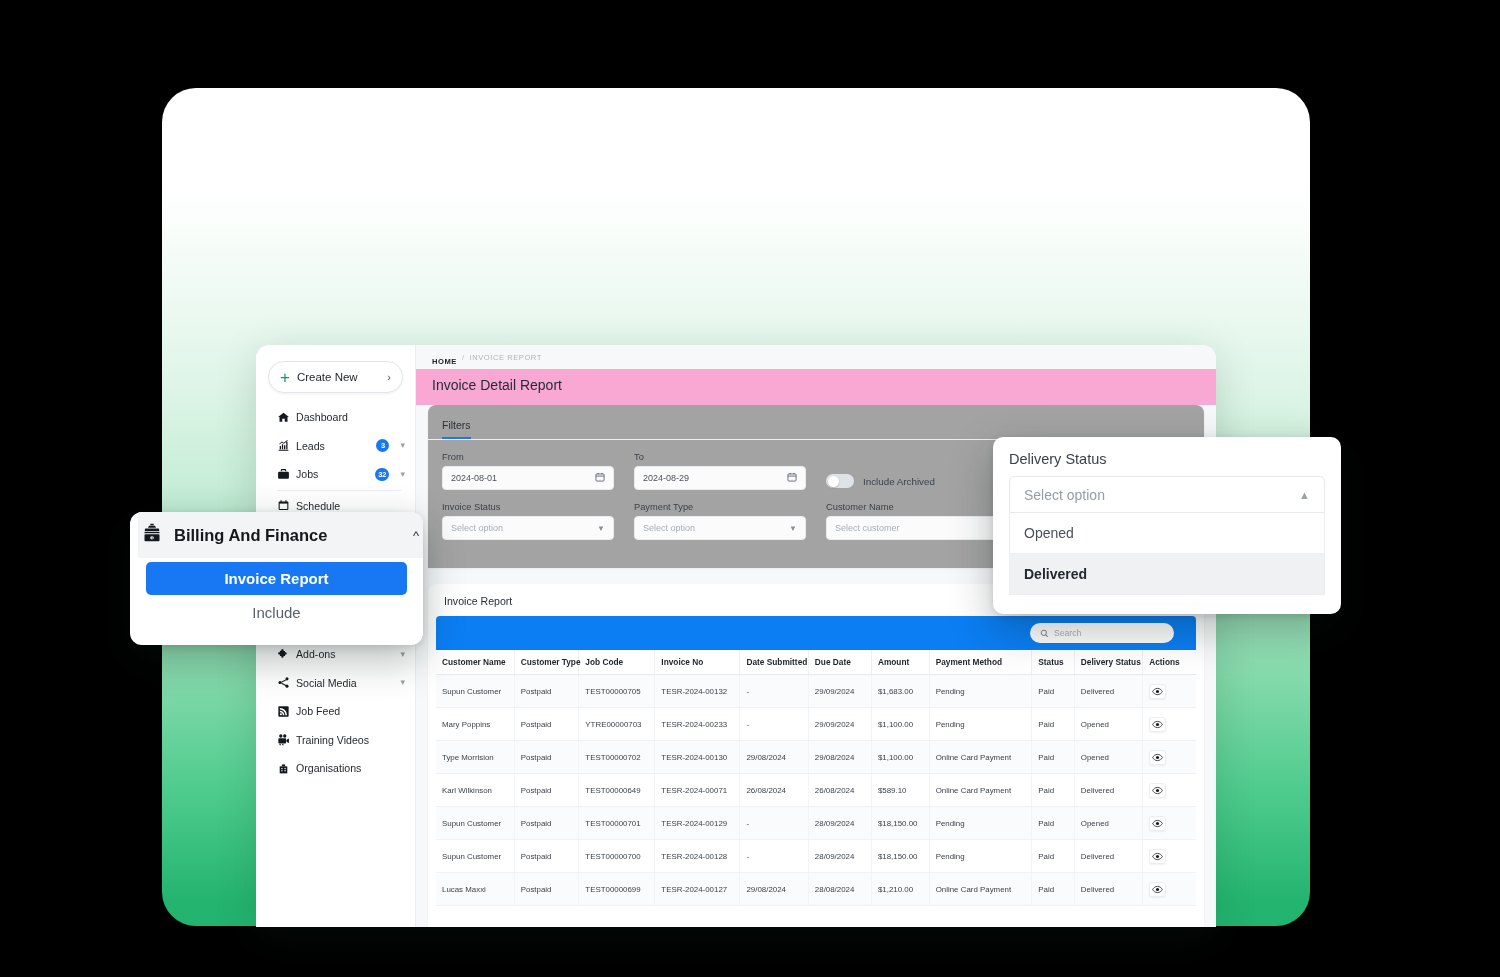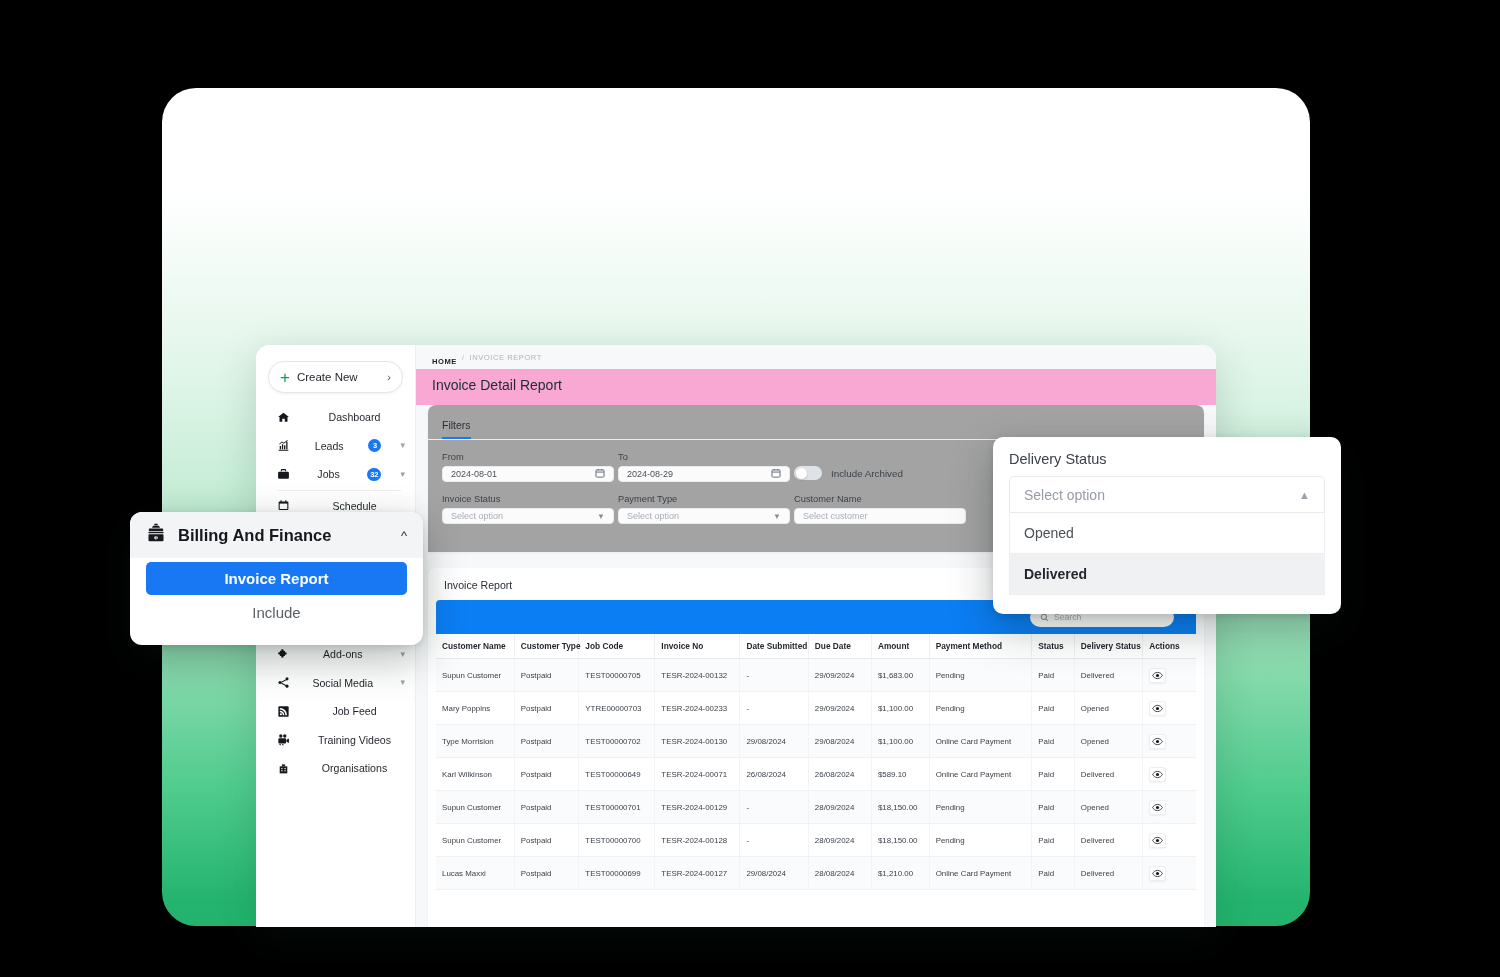--- a/index.html
+++ b/index.html
@@ -55,27 +55,26 @@
     padding: 0 11px;
     box-shadow: 0 1px 3px rgba(0,0,0,.06);
     background:#fff;
   }
   .cn-plus { color: #0f9d58; font-size: 17px; font-weight: 400; line-height: 1; }
   .cn-label { font-size: 11.5px; color: #1f2329; font-weight: 500; flex: 1; }
   .cn-chev { color: #4a4f57; font-size: 11px; }
 
   .nav-item {
     display: flex; align-items: center;
-    gap: 14px;
+    gap: 6px;
     height: 28.5px;
     padding: 0 10px 0 21px;
     font-size: 10.6px;
     color: #1f2329;
     position: relative;
-    text-align: center;
   }
   .nav-item .ico {
     width: 13px; height: 13px;
     display:flex;align-items:center;justify-content:center;
     color:#15181c; flex:0 0 13px;
   }
   .nav-item .ico svg { width: 13px; height: 13px; fill: #15181c; }
   .nav-label { flex: 1; white-space: nowrap; }
   .badge {
     background: #1877f2; color: #fff;
@@ -116,25 +115,25 @@
     box-shadow: 0 1px 3px rgba(16,24,40,.05);
   }
   .filters-tabbar { border-bottom: 1px solid #eceef1; padding: 0 14px; }
   .filters-tab {
     display: inline-block;
     font-size: 10.5px; color: #2a3038;
     padding-bottom: 6px;
     border-bottom: 2px solid #1877f2;
   }
   .filters-body { padding: 12px 14px 16px 14px; }
-  .f-row { display: flex; align-items: flex-end; gap: 4px; margin-bottom: 12px; }
+  .f-row { display: flex; align-items: flex-end; gap: 20px; margin-bottom: 12px; }
   .f-field { width: 172px; }
   .f-label { font-size: 9.3px; color: #3b424b; margin-bottom: 4px; display:block; }
   .f-input {
-    height: 16px; border: 1px solid #e9ebee; border-radius: 4px;
+    height: 24px; border: 1px solid #e9ebee; border-radius: 4px;
     background: #fbfbfc;
     display: flex; align-items: center;
     padding: 0 8px;
     font-size: 9px; color: #4b5159;
   }
   .f-input .val { flex: 1; }
   .f-input .ph { flex: 1; color: #a8aeb7; }
   .cal-ico svg { width: 10px; height: 10px; stroke: #6b7280; fill: none; stroke-width: 1.6; }
   .caret-dn { color: #8a9099; font-size: 8px; }
 
@@ -212,21 +211,22 @@
     left: 130px; top: 512px;
     width: 293px; height: 133px;
     background: #fff;
     border-radius: 12px;
     box-shadow: 0 14px 40px rgba(10,30,22,.30), 0 2px 8px rgba(0,0,0,.12);
     overflow: hidden;
   }
   .bc-head {
     height: 46px; background: #f3f4f6;
     display: flex; align-items: center; gap: 12px;
-    padding: 0 16px;
+    padding: 0 4px;
+    margin-left: 8px;
   }
   .bc-head .ico svg { width: 20px; height: 20px; fill: #15181c; }
   .bc-title { flex: 1; font-size: 16.5px; font-weight: 700; color: #15181c; }
   .bc-caretup { color: #2b3038; font-size: 13px; line-height: 1; }
   .bc-active {
     margin: 4px 16px 0 16px;
     height: 33px; background: #1877f2; border-radius: 5px;
     display: flex; align-items: center; justify-content: center;
     color: #fff; font-size: 15px; font-weight: 700;
   }

